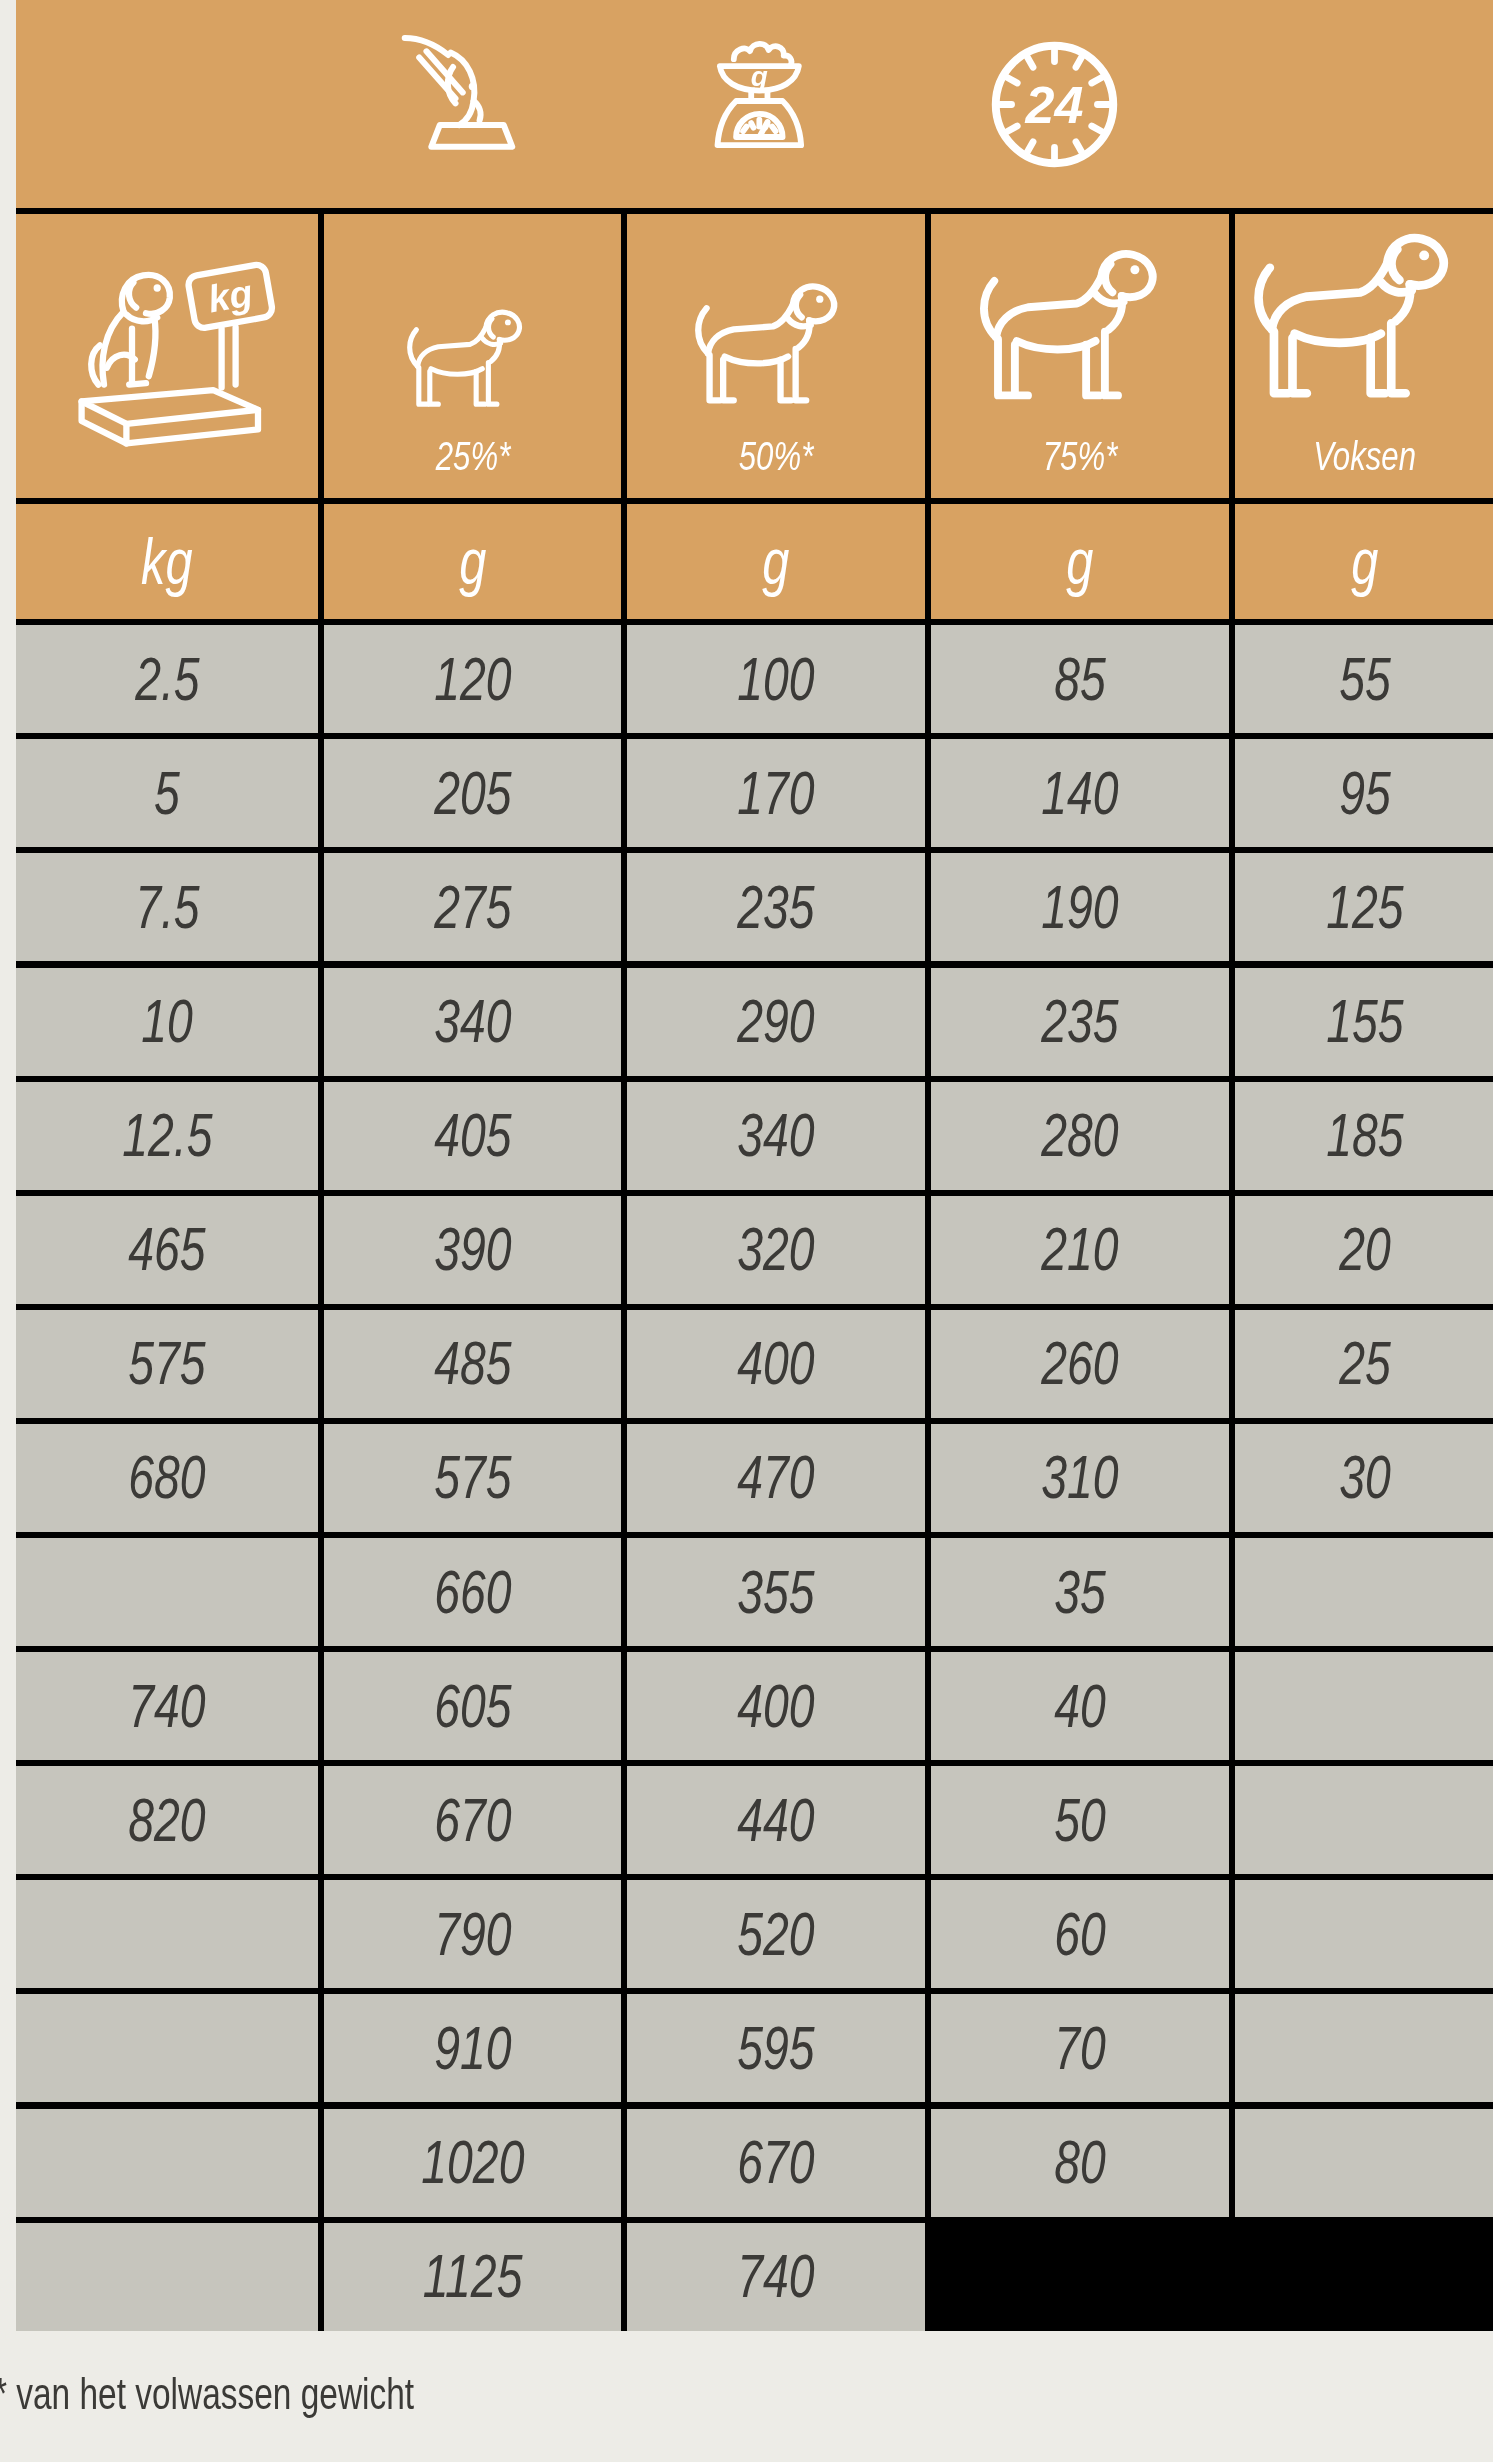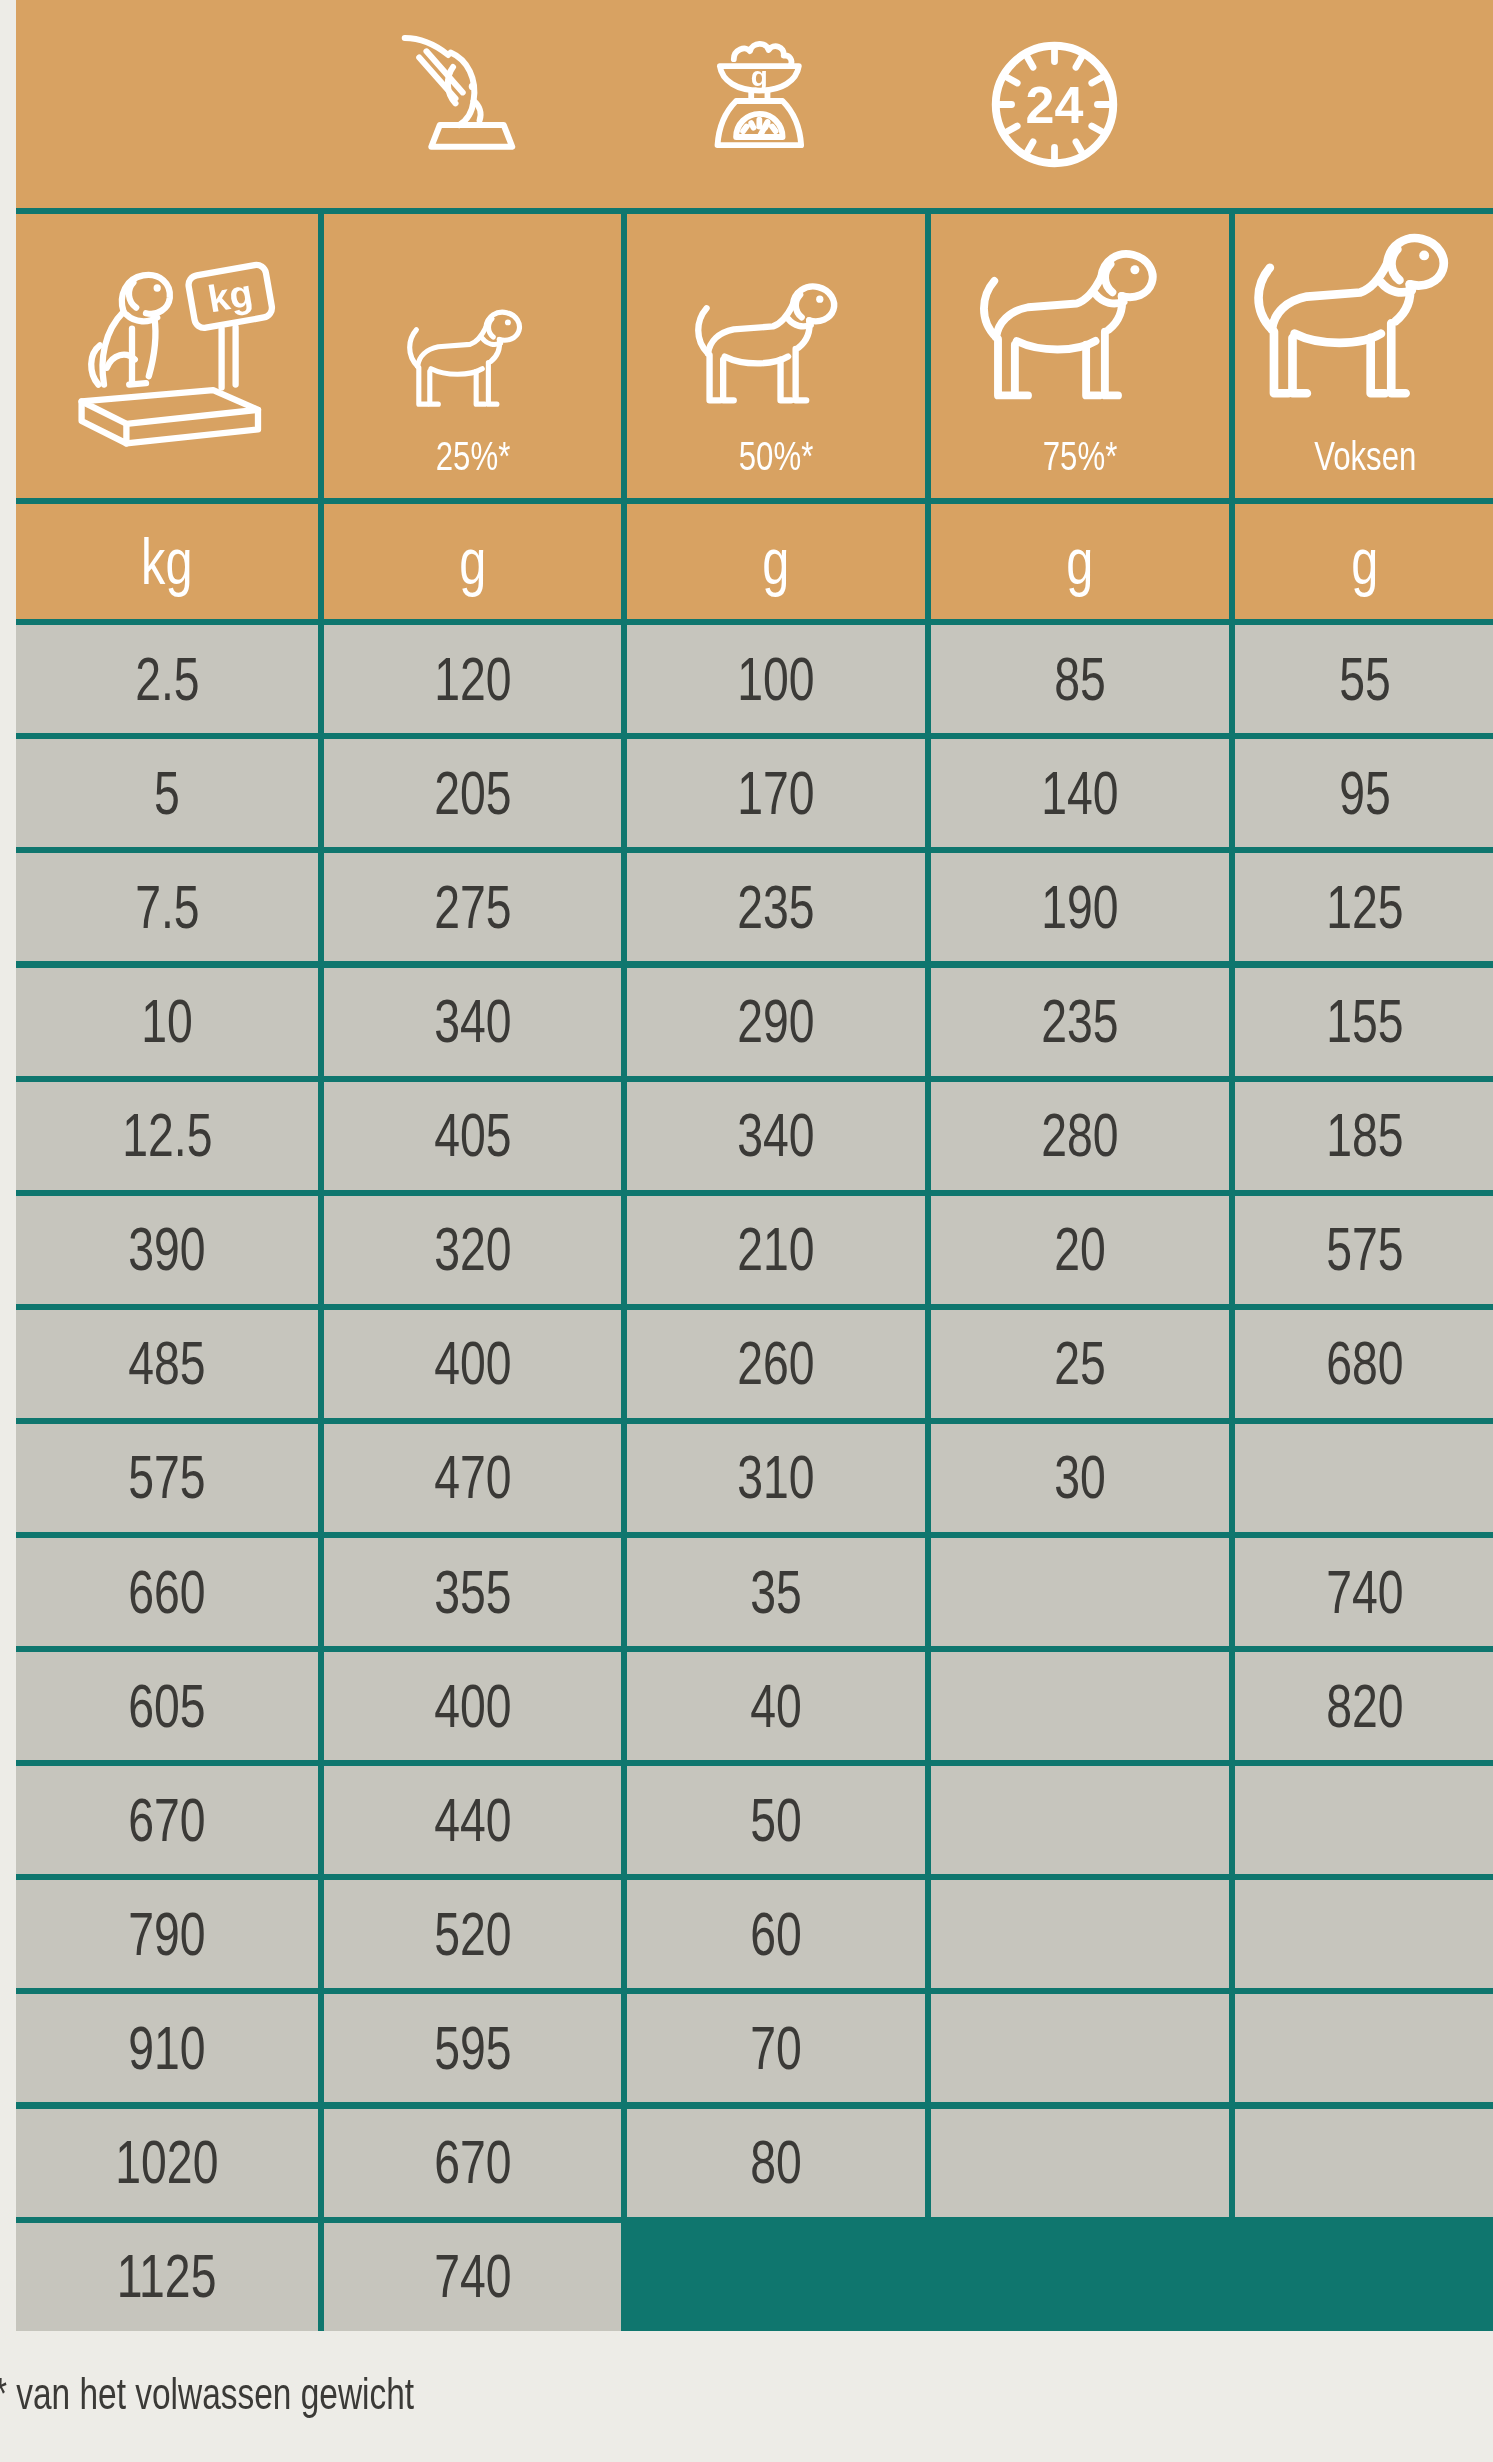--- a/index.html
+++ b/index.html
@@ -11,21 +11,22 @@
     overflow:hidden;
   }
   .table {
     position:absolute; left:16px; top:0;
     width:1477px;
     display:grid;
     grid-template-columns:302px 297px 298px 298px 259px;
     grid-template-rows:208px 284px 115px;
     grid-auto-rows:108px;
     gap:6.1px;
-    background:#0f766e;
+    background:#000000;
+    font-style:italic;
   }
   .banner {
     grid-column:1 / -1;
     background:#D8A262;
     display:flex; align-items:center; justify-content:center;
     gap:145px;
   }
   .ocell { background:#D8A262; }
   .hcell {
     display:flex; flex-direction:column;
@@ -255,20 +256,23 @@
     <div class="cell">
       <span class="num cond">340</span>
     </div>
     <div class="cell">
       <span class="num cond">280</span>
     </div>
     <div class="cell">
       <span class="num cond">185</span>
     </div>
     <div class="cell">
+      <span class="num cond">465</span>
+    </div>
+    <div class="cell">
       <span class="num cond">390</span>
     </div>
     <div class="cell">
       <span class="num cond">320</span>
     </div>
     <div class="cell">
       <span class="num cond">210</span>
     </div>
     <div class="cell">
       <span class="num cond">20</span>

